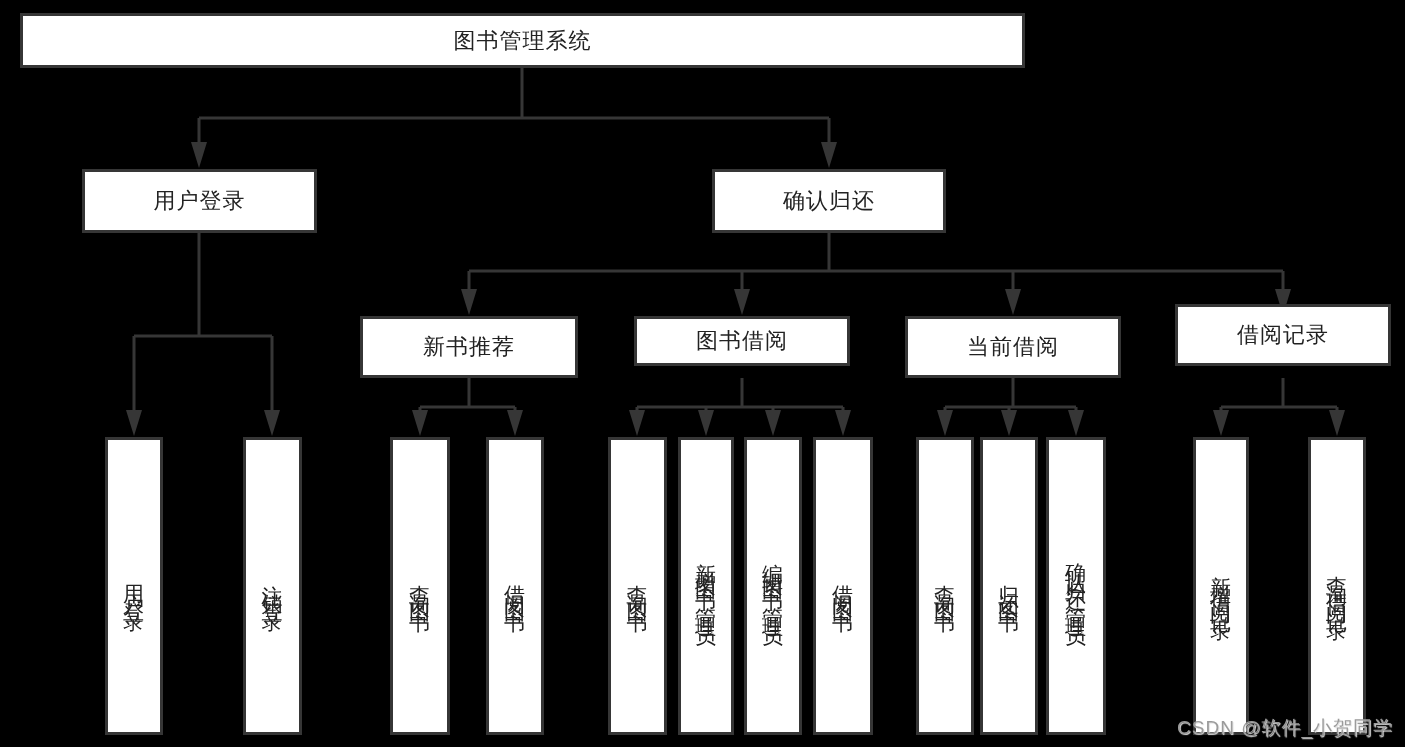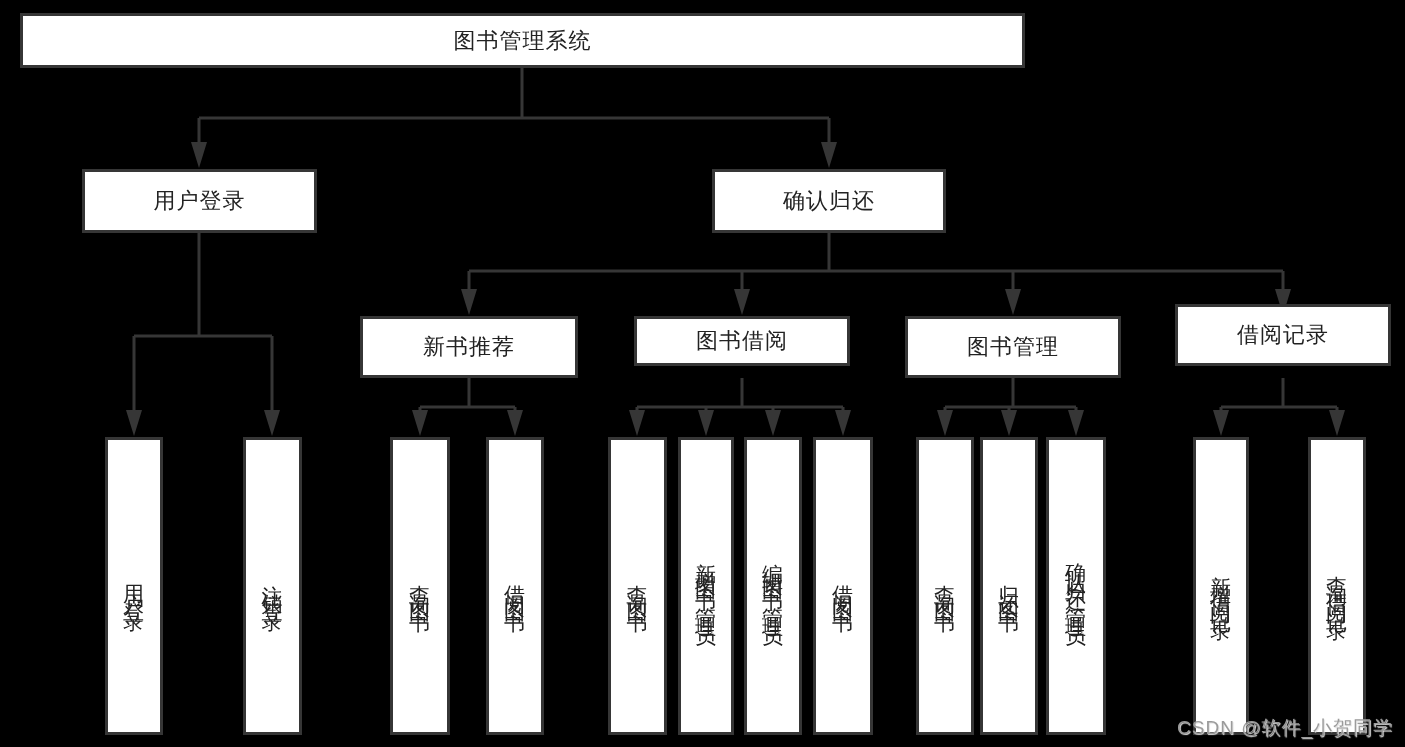--- a/index.html
+++ b/index.html
@@ -65,21 +65,21 @@
       M1213,410 L1229,410 L1221,436 Z M1329,410 L1345,410 L1337,436 Z"></path>
   </svg>
 
   <div class="node h" style="left:20px;top:13px;width:1005px;height:55px">图书管理系统</div>
 
   <div class="node h" style="left:82px;top:169px;width:235px;height:64px">用户登录</div>
   <div class="node h" style="left:712px;top:169px;width:234px;height:64px">确认归还</div>
 
   <div class="node h" style="left:360px;top:316px;width:218px;height:62px">新书推荐</div>
   <div class="node h" style="left:634px;top:316px;width:216px;height:50px">图书借阅</div>
-  <div class="node h" style="left:905px;top:316px;width:216px;height:62px">图书管理</div>
+  <div class="node h" style="left:905px;top:316px;width:216px;height:62px">当前借阅</div>
   <div class="node h" style="left:1175px;top:304px;width:216px;height:62px">借阅记录</div>
 
   <div class="node v" style="left:105px;top:437px;width:58px;height:298px">用户登录</div>
   <div class="node v" style="left:243px;top:437px;width:59px;height:298px">注销登录</div>
 
   <div class="node v" style="left:390px;top:437px;width:60px;height:298px">查询图书</div>
   <div class="node v" style="left:486px;top:437px;width:58px;height:298px">借阅图书</div>
 
   <div class="node v" style="left:608px;top:437px;width:59px;height:298px">查询图书</div>
   <div class="node v" style="left:678px;top:437px;width:56px;height:298px">新增图书（管理员）</div>

